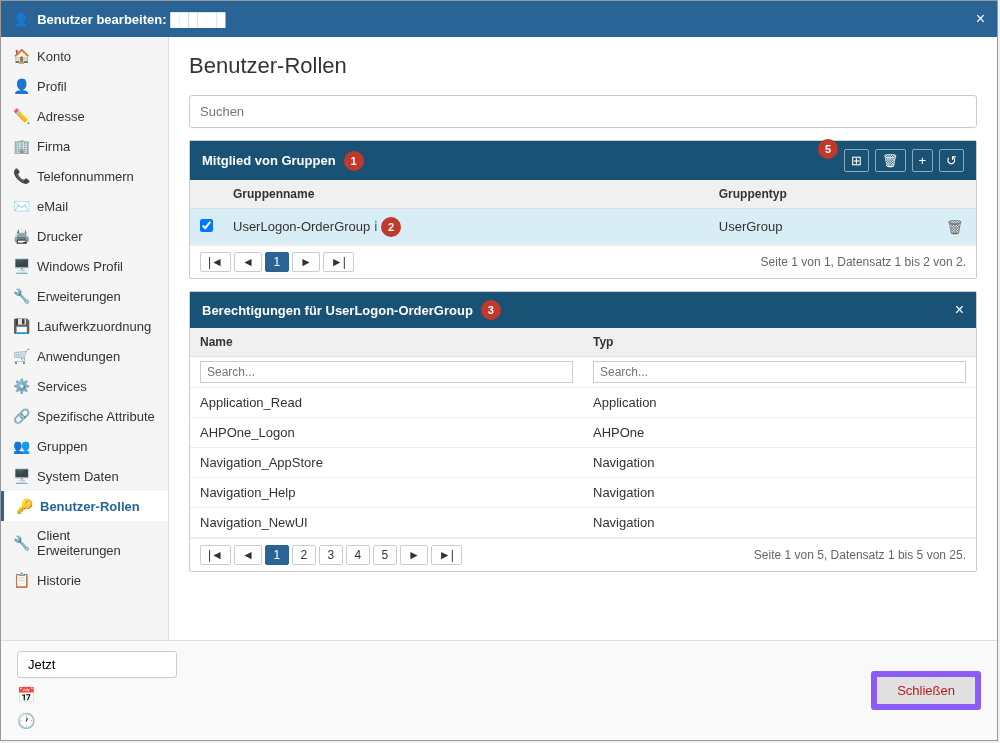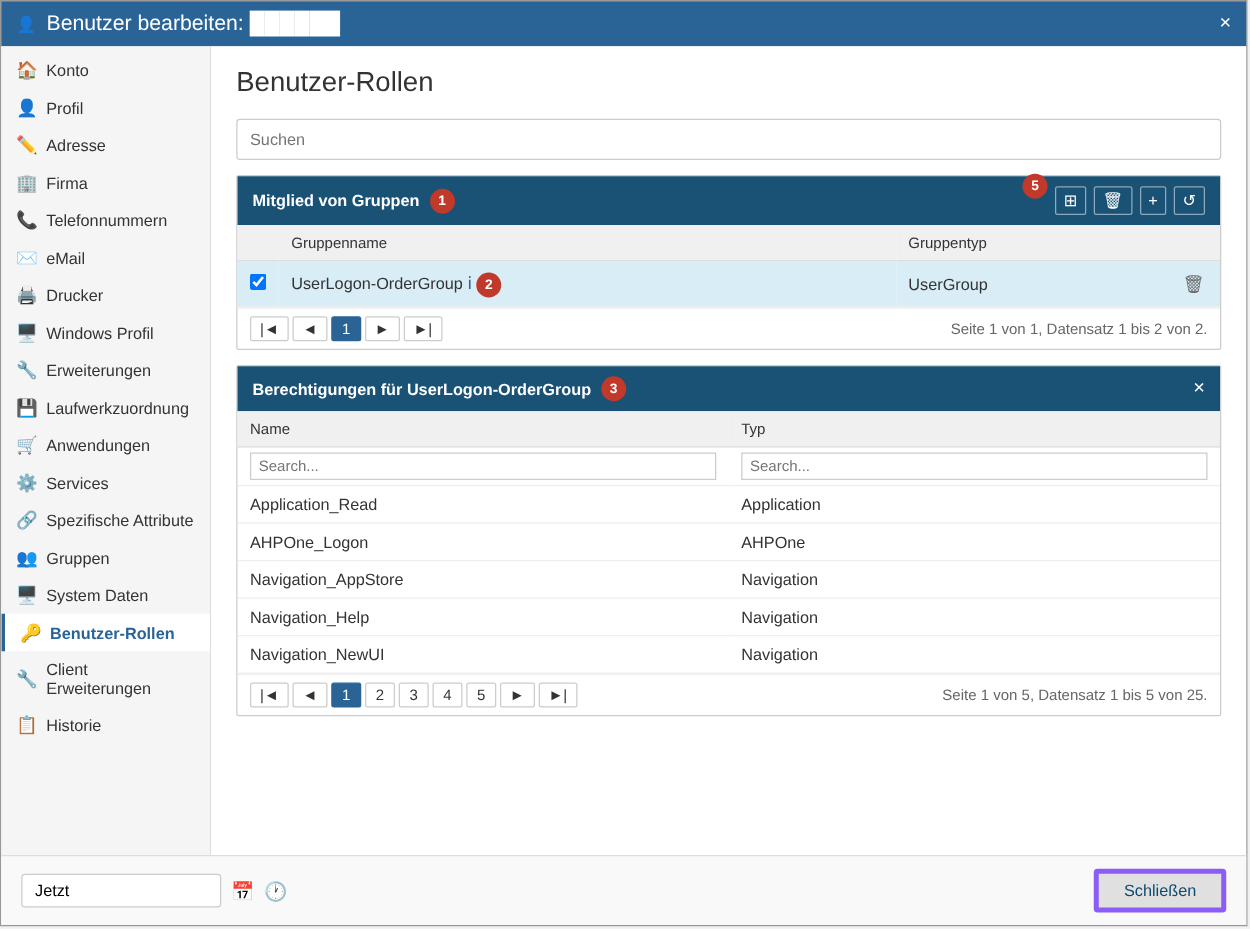--- a/index.html
+++ b/index.html
@@ -4,21 +4,21 @@
   <style>
     * { box-sizing: border-box; margin: 0; padding: 0; }
     body { font-family: Arial, sans-serif; font-size: 13px; background: #f0f0f0; width: 1000px; height: 743px; overflow: hidden; }
 
     
     .modal { width: 998px; height: 741px; border: 1px solid #999; background: #fff; display: flex; flex-direction: column; }
 
     
     .titlebar { background: #2a6496; color: #fff; padding: 8px 12px; display: flex; align-items: center; justify-content: space-between; min-height: 36px; }
     .titlebar-left { display: flex; align-items: center; gap: 8px; }
-    .titlebar-title { font-size: 17px; font-weight: normal; }
+    .titlebar-title { font-size: 13px; font-weight: bold; }
     .titlebar-close { color: #fff; cursor: pointer; font-size: 16px; line-height: 1; }
 
     
     .modal-body { display: flex; flex: 1; overflow: hidden; }
 
     
     .sidebar { width: 168px; background: #f5f5f5; border-right: 1px solid #ddd; overflow-y: auto; padding: 4px 0; flex-shrink: 0; }
     .sidebar-item { display: flex; align-items: center; gap: 8px; padding: 7px 12px; cursor: pointer; color: #333; font-size: 13px; }
     .sidebar-item.active { background: #fff; border-left: 3px solid #2a6496; color: #2a6496; font-weight: bold; }
     .sidebar-item .icon { font-size: 14px; width: 16px; text-align: center; }
@@ -33,21 +33,21 @@
     
     .panel { border: 1px solid #ccc; border-radius: 2px; }
     .panel-header { background: #1a5276; color: #fff; padding: 8px 12px; display: flex; align-items: center; justify-content: space-between; min-height: 36px; }
     .panel-header-left { display: flex; align-items: center; gap: 8px; font-size: 13px; font-weight: bold; }
     .panel-header-actions { display: flex; align-items: center; gap: 6px; }
     .panel-header-actions button { background: none; border: 1px solid rgba(255,255,255,0.5); color: #fff; padding: 3px 6px; cursor: pointer; border-radius: 2px; font-size: 13px; }
     .panel-header-close { background: none; border: none; color: #fff; cursor: pointer; font-size: 16px; }
 
     
     table { width: 100%; border-collapse: collapse; }
-    table th { background: #f0f0f0; padding: 7px 10px; text-align: left; font-size: 12px; font-weight: normal; color: #333; border-bottom: 1px solid #ddd; }
+    table th { background: #f0f0f0; padding: 7px 10px; text-align: left; font-size: 12px; font-weight: bold; color: #333; border-bottom: 1px solid #ddd; }
     table td { padding: 7px 10px; border-bottom: 1px solid #eee; font-size: 13px; color: #333; }
     table tr.selected td { background: #d9edf7; }
     .checkbox-col { width: 30px; }
     .action-col { width: 40px; text-align: center; }
 
     .info-btn { background: none; border: none; cursor: pointer; color: #2a6496; font-size: 14px; }
     .delete-btn { background: none; border: none; cursor: pointer; color: #666; font-size: 14px; }
 
     
     .badge { display: inline-flex; align-items: center; justify-content: center; background: #c0392b; color: #fff; border-radius: 50%; width: 20px; height: 20px; font-size: 11px; font-weight: bold; }
@@ -59,24 +59,24 @@
     .page-btn.active { background: #2a6496; color: #fff; border-color: #2a6496; }
     .page-btn:disabled { color: #ccc; cursor: default; }
 
     
     .perms-table th:first-child { width: 50%; }
     .search-row td { padding: 4px 10px; }
     .search-row input { width: 100%; padding: 3px 6px; border: 1px solid #ccc; font-size: 12px; color: #999; }
 
     
     .modal-footer { padding: 10px 16px; border-top: 1px solid #ddd; display: flex; align-items: center; justify-content: space-between; background: #f9f9f9; }
-    .footer-left { display: flex; align-items: center; gap: 8px; }
+    .footer-left { display: flex; align-items: flex-start; gap: 8px; flex-direction: column; }
     .footer-input { padding: 5px 10px; border: 1px solid #ccc; border-radius: 3px; font-size: 13px; width: 160px; }
     .footer-icon-btn { background: none; border: none; cursor: pointer; font-size: 15px; color: #555; }
-    .close-btn { background: #e0e0e0; border: 4px solid #8b5cf6; padding: 6px 20px; border-radius: 3px; cursor: pointer; font-size: 13px; color: #0c4a6e; }
+    .close-btn { background: #e0e0e0; border: 6px solid #8b5cf6; padding: 6px 20px; border-radius: 3px; cursor: pointer; font-size: 13px; color: #b91c1c; }
   </style>
 </head>
 <body>
 
 <div class="modal">
 
   <div class="titlebar">
     <div class="titlebar-left">
       <span>👤</span>
       <span class="titlebar-title">

